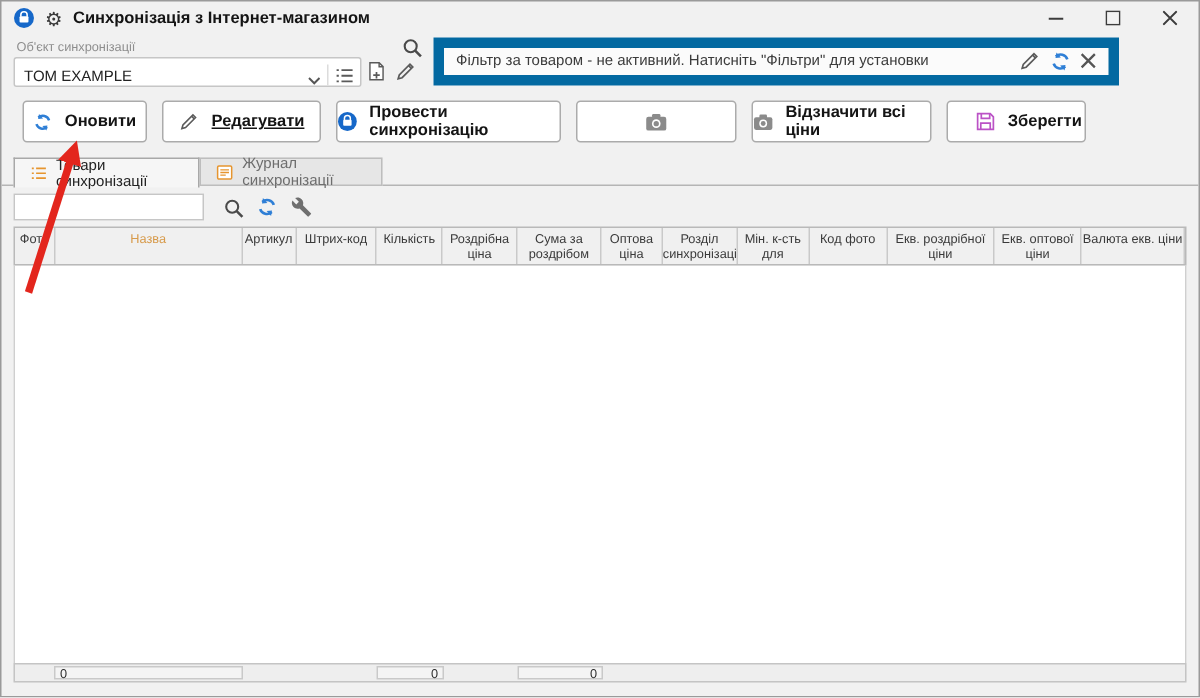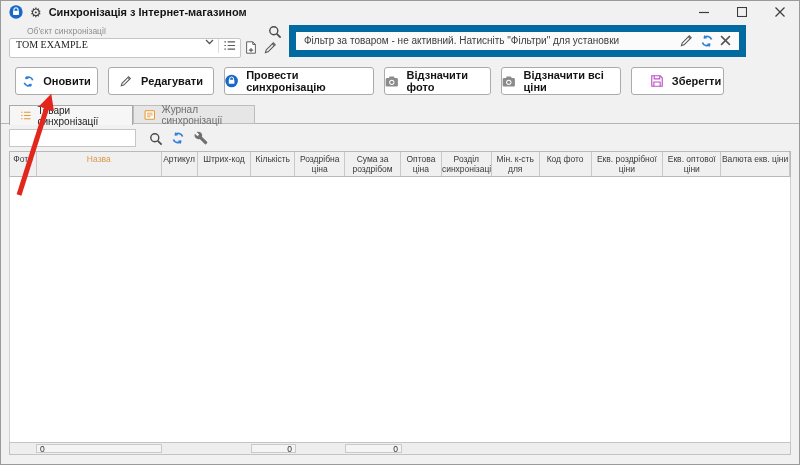--- a/index.html
+++ b/index.html
@@ -6,23 +6,23 @@
   #window{position:relative;width:800px;height:465px;box-sizing:border-box;
     background:#f1f1f1;border:1px solid #9a9a9a;overflow:hidden;
     font-family:"Liberation Sans",sans-serif;color:#1a1a1a;}
   
   .titlebar{position:absolute;left:0;top:0;right:0;height:22px;display:flex;align-items:center;gap:7px;padding-left:8px;}
   .title{font-size:11px;font-weight:bold;color:#141414;}
   .gear{font-size:13px;color:#3a3a3a;line-height:1;}
   .win-controls{position:absolute;right:0;top:0;height:22px;display:flex;}
   .win-btn{width:38px;height:22px;display:flex;align-items:center;justify-content:center;cursor:default;}
   
-  .obj-label{position:absolute;left:26px;top:25px;font-size:8.5px;color:#8e8e8e;}
+  .obj-label{position:absolute;left:10px;top:25px;font-size:8.5px;color:#8e8e8e;}
   .combo{position:absolute;left:8px;top:37px;width:232px;height:20px;background:#fff;border:1px solid #c6c6c6;
-    border-radius:2px;display:flex;align-items:flex-start;box-sizing:border-box;padding-left:6px;font-size:10px;color:#222;font-family:Liberation Serif, serif;}
+    border-radius:2px;display:flex;align-items:flex-end;box-sizing:border-box;padding-left:6px;font-size:10px;color:#222;}
   .combo .grow{flex:1;}
   .combo-div{width:1px;height:14px;background:#dcdcdc;margin:0 4px;}
   .icon-btn{display:flex;align-items:center;justify-content:center;}
   .abs{position:absolute;}
   
   .filter{position:absolute;left:288px;top:24px;width:457px;height:32px;background:#fbfbfb;
     border:7px solid #0369a1;box-sizing:border-box;}
   .filter-text{position:absolute;left:8px;top:3px;font-size:10px;color:#3c3c3c;}
   .filter-icons{position:absolute;right:8px;bottom:2px;display:flex;align-items:center;gap:6px;}
   
@@ -168,21 +168,21 @@
       <g fill="none" stroke="#2f7fd6" stroke-width="2">
         <path d="M13.2 6.4 A5.4 5.4 0 0 0 4.4 4.1"></path>
           <path d="M2.8 9.6 A5.4 5.4 0 0 0 11.6 11.9"></path>
       </g>
       <path d="M4.9 1.2 L4.2 5.3 L8.3 4.9 z" fill="#2f7fd6"></path>
       <path d="M11.1 14.8 L11.8 10.7 L7.7 11.1 z" fill="#2f7fd6"></path>
     </svg>
     <span>Оновити</span>
   </div>
 
-  <div class="btn" style="left:107px;width:106px;">
+  <div class="btn" style="left:107px;width:106px;text-decoration:underline;">
     <svg viewBox="0 0 16 16" width="14" height="14">
       <g fill="none" stroke="#5a5a5a" stroke-width="1.2">
         <path d="M2.6 13.4 L3.4 10.6 L11 3 L13 5 L5.4 12.6 z"></path>
           <path d="M10 4 L12 6"></path>
       </g>
     </svg>
     <span>Редагувати</span>
   </div>
 
   <div class="btn" style="left:223px;width:150px;">
@@ -194,21 +194,20 @@
     <span>Провести синхронізацію</span>
   </div>
 
   <div class="btn" style="left:383px;width:107px;">
     <svg viewBox="0 0 16 14" width="15" height="13">
       <rect x="0.8" y="3" width="14.4" height="10" rx="1.6" fill="#8b8b8b"></rect>
       <rect x="5" y="1" width="6" height="3.4" rx="1" fill="#8b8b8b"></rect>
       <circle cx="8" cy="8" r="3.1" fill="#fff"></circle>
         <circle cx="8" cy="8" r="1.9" fill="#8b8b8b"></circle>
     </svg>
-    <span>Відзначити фото</span>
   </div>
 
   <div class="btn" style="left:500px;width:120px;">
     <svg viewBox="0 0 16 14" width="15" height="13">
       <rect x="0.8" y="3" width="14.4" height="10" rx="1.6" fill="#8b8b8b"></rect>
       <rect x="5" y="1" width="6" height="3.4" rx="1" fill="#8b8b8b"></rect>
       <circle cx="8" cy="8" r="3.1" fill="#fff"></circle>
         <circle cx="8" cy="8" r="1.9" fill="#8b8b8b"></circle>
     </svg>
     <span>Відзначити всі ціни</span>

